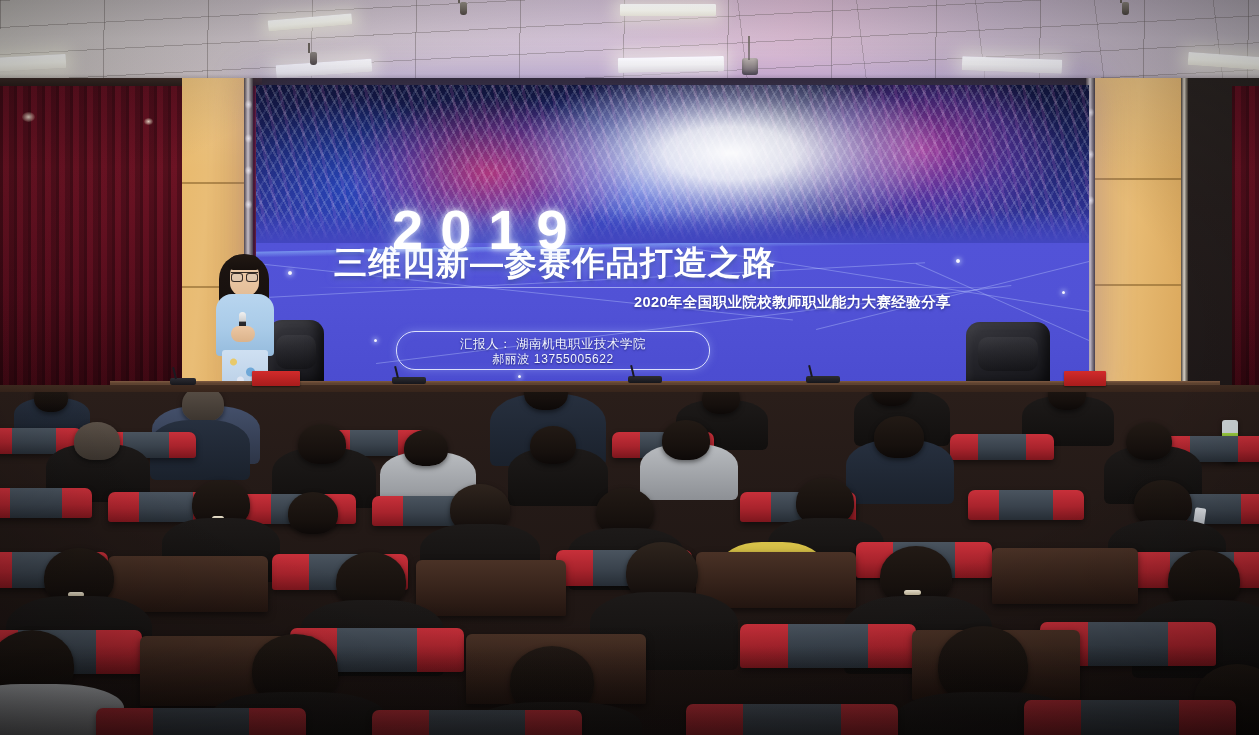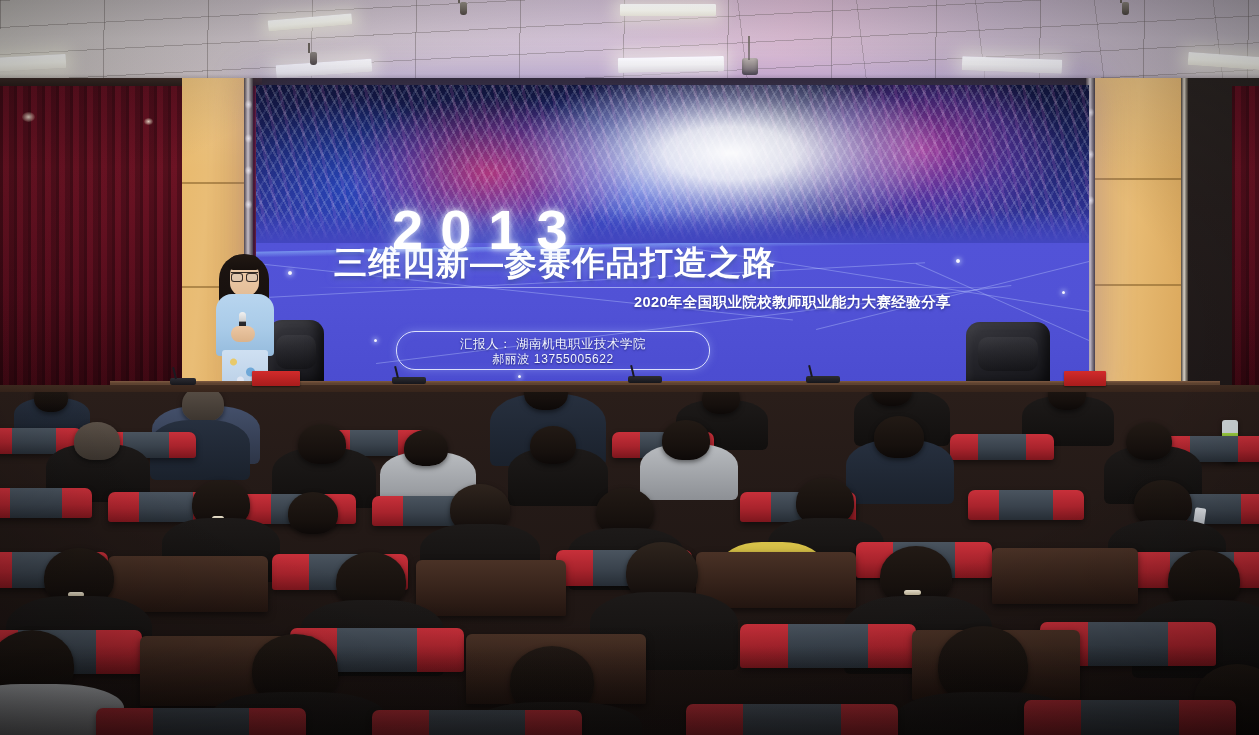--- a/index.html
+++ b/index.html
@@ -509,21 +509,21 @@
   <div class="pillar-trim" style="left:1181px; height:312px; width:7px;"></div>
 
   <div class="screen">
 
     <div class="burst">
       <div class="streaks"></div>
       <div class="streaks2"></div>
       <div class="burst-fade"></div>
     </div>
 
-    <div class="year">2013</div>
+    <div class="year">2019</div>
 
     <div class="slide">
       <div class="slide-topedge"></div>
 
       <div class="constellation">
         <div class="cline" style="left:-20px; top:18px; width:560px; transform:rotate(6deg);"></div>
         <div class="cline" style="left:-30px; top:56px; width:700px; transform:rotate(-3deg);"></div>
         <div class="cline" style="left:120px; top:120px; width:640px; transform:rotate(-7deg);"></div>
         <div class="cline" style="left:430px; top:4px; width:420px; transform:rotate(9deg);"></div>
         <div class="cline" style="left:560px; top:86px; width:300px; transform:rotate(-14deg);"></div>

